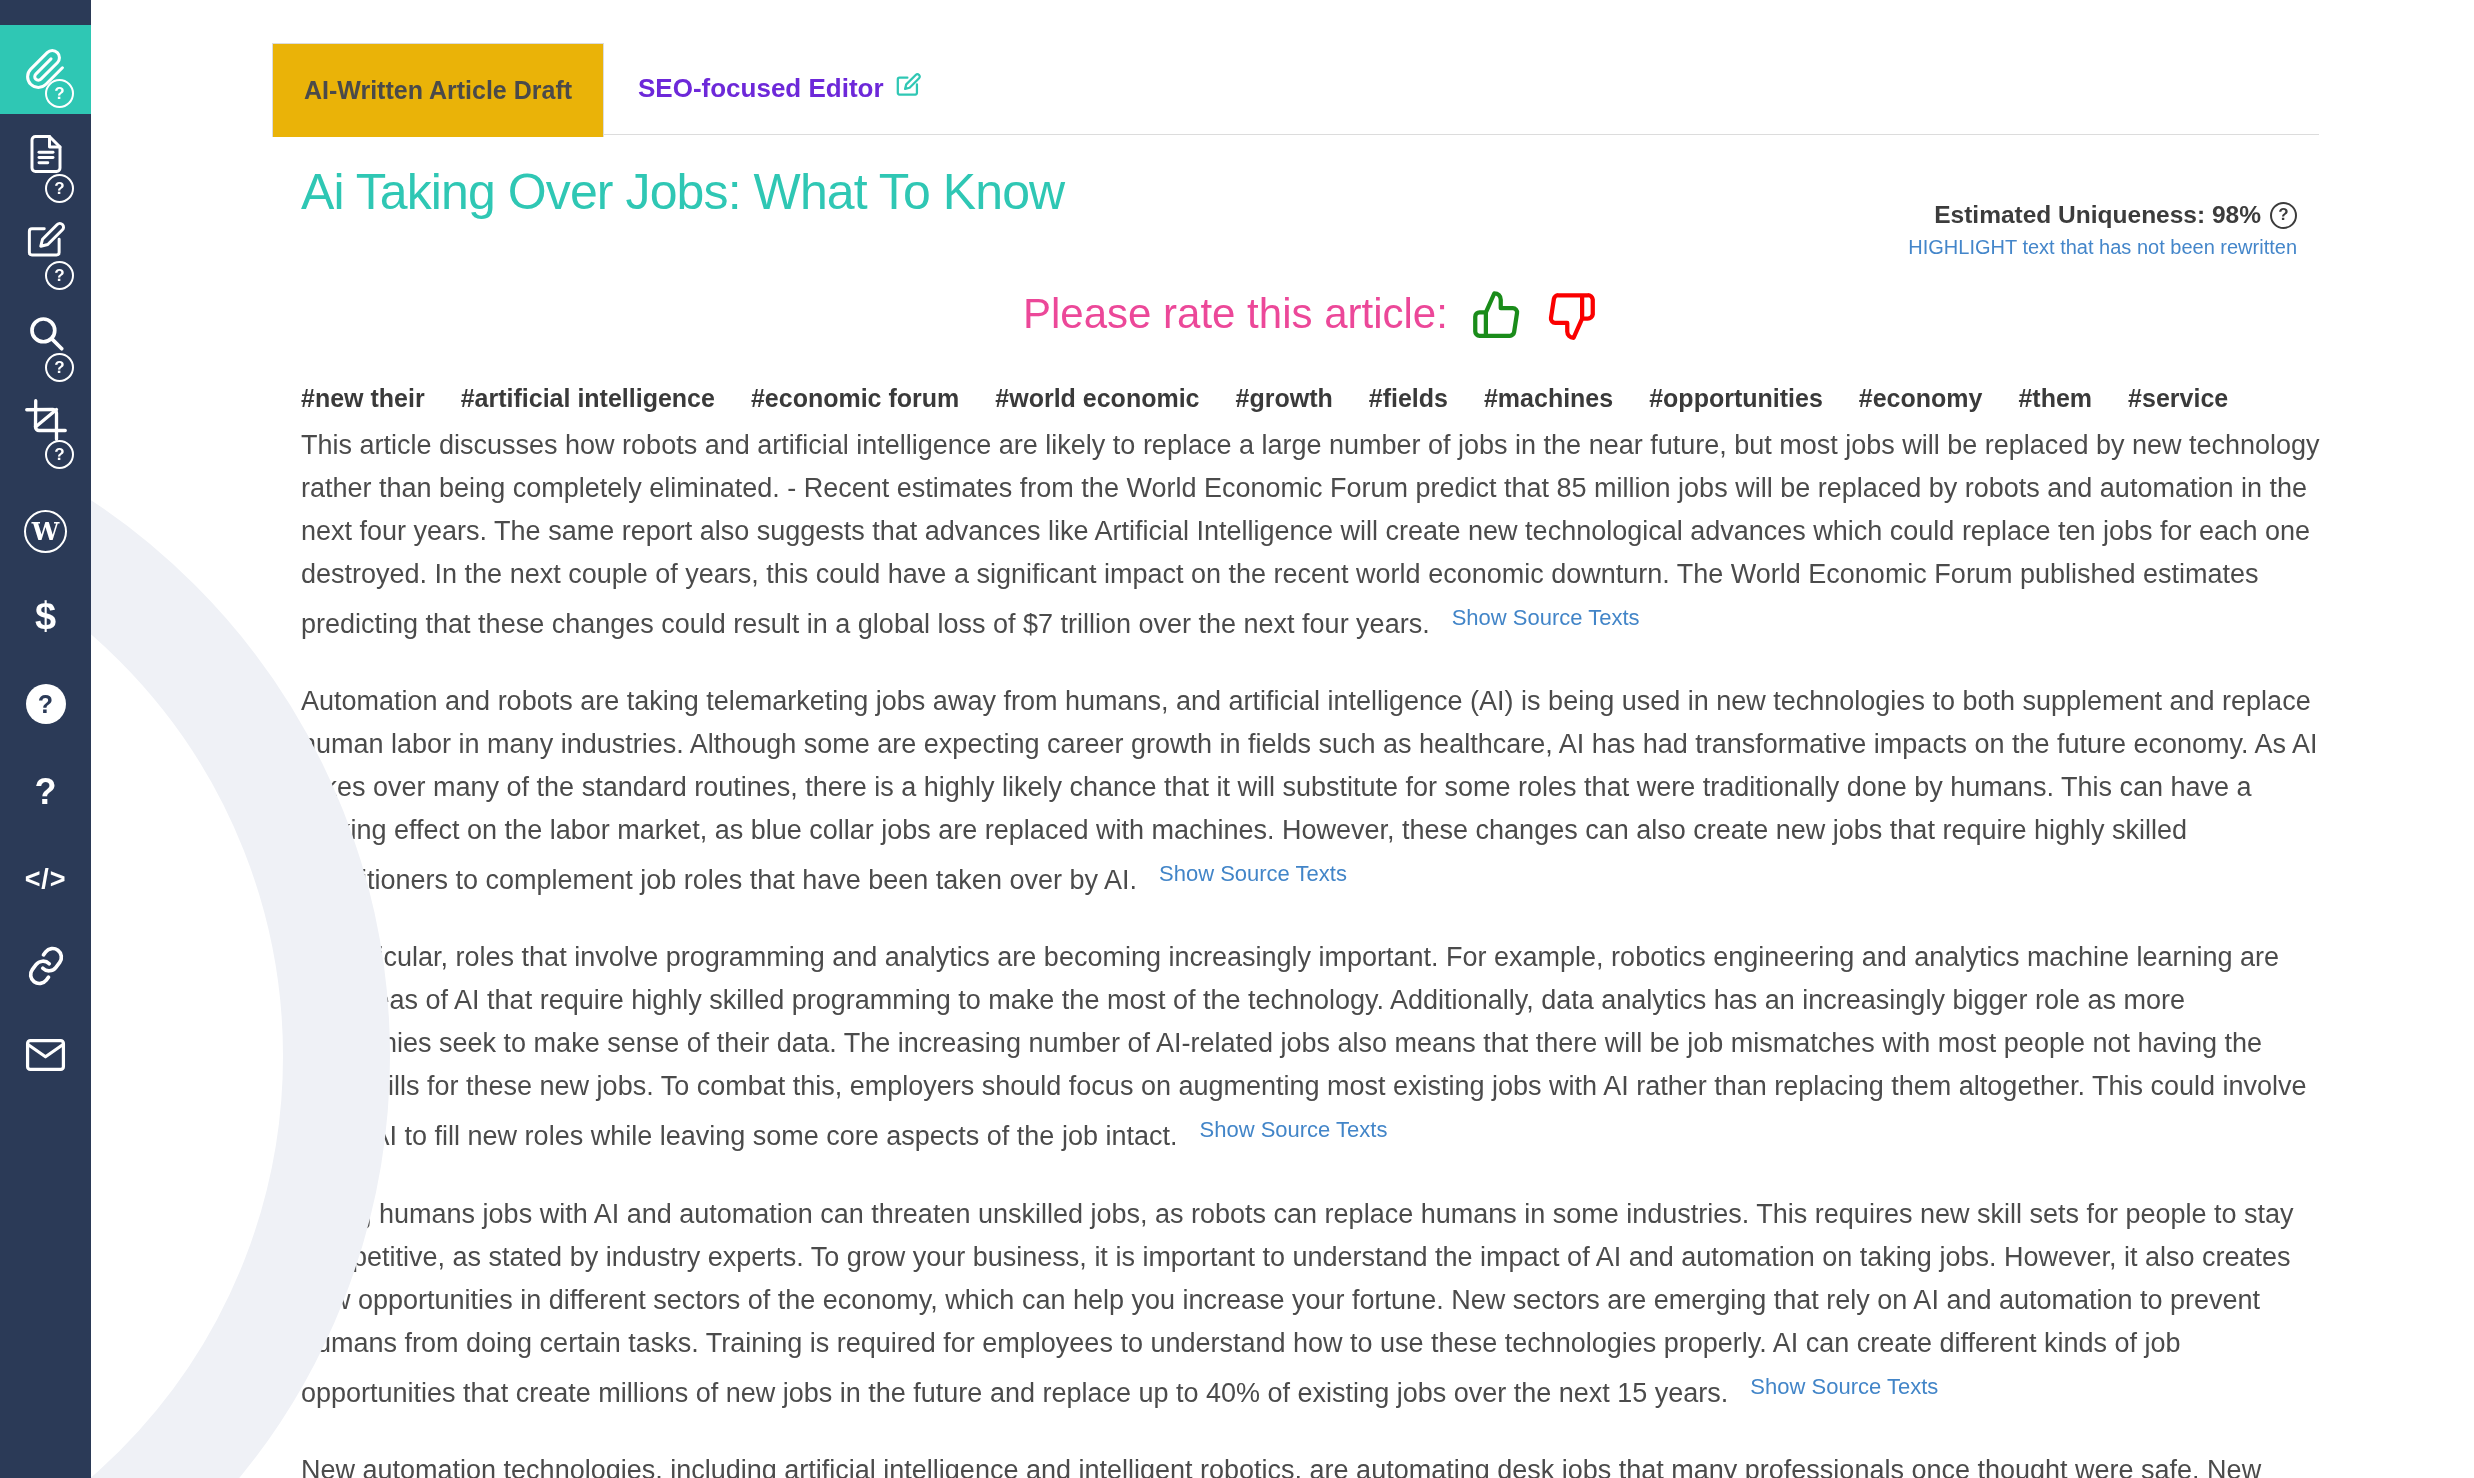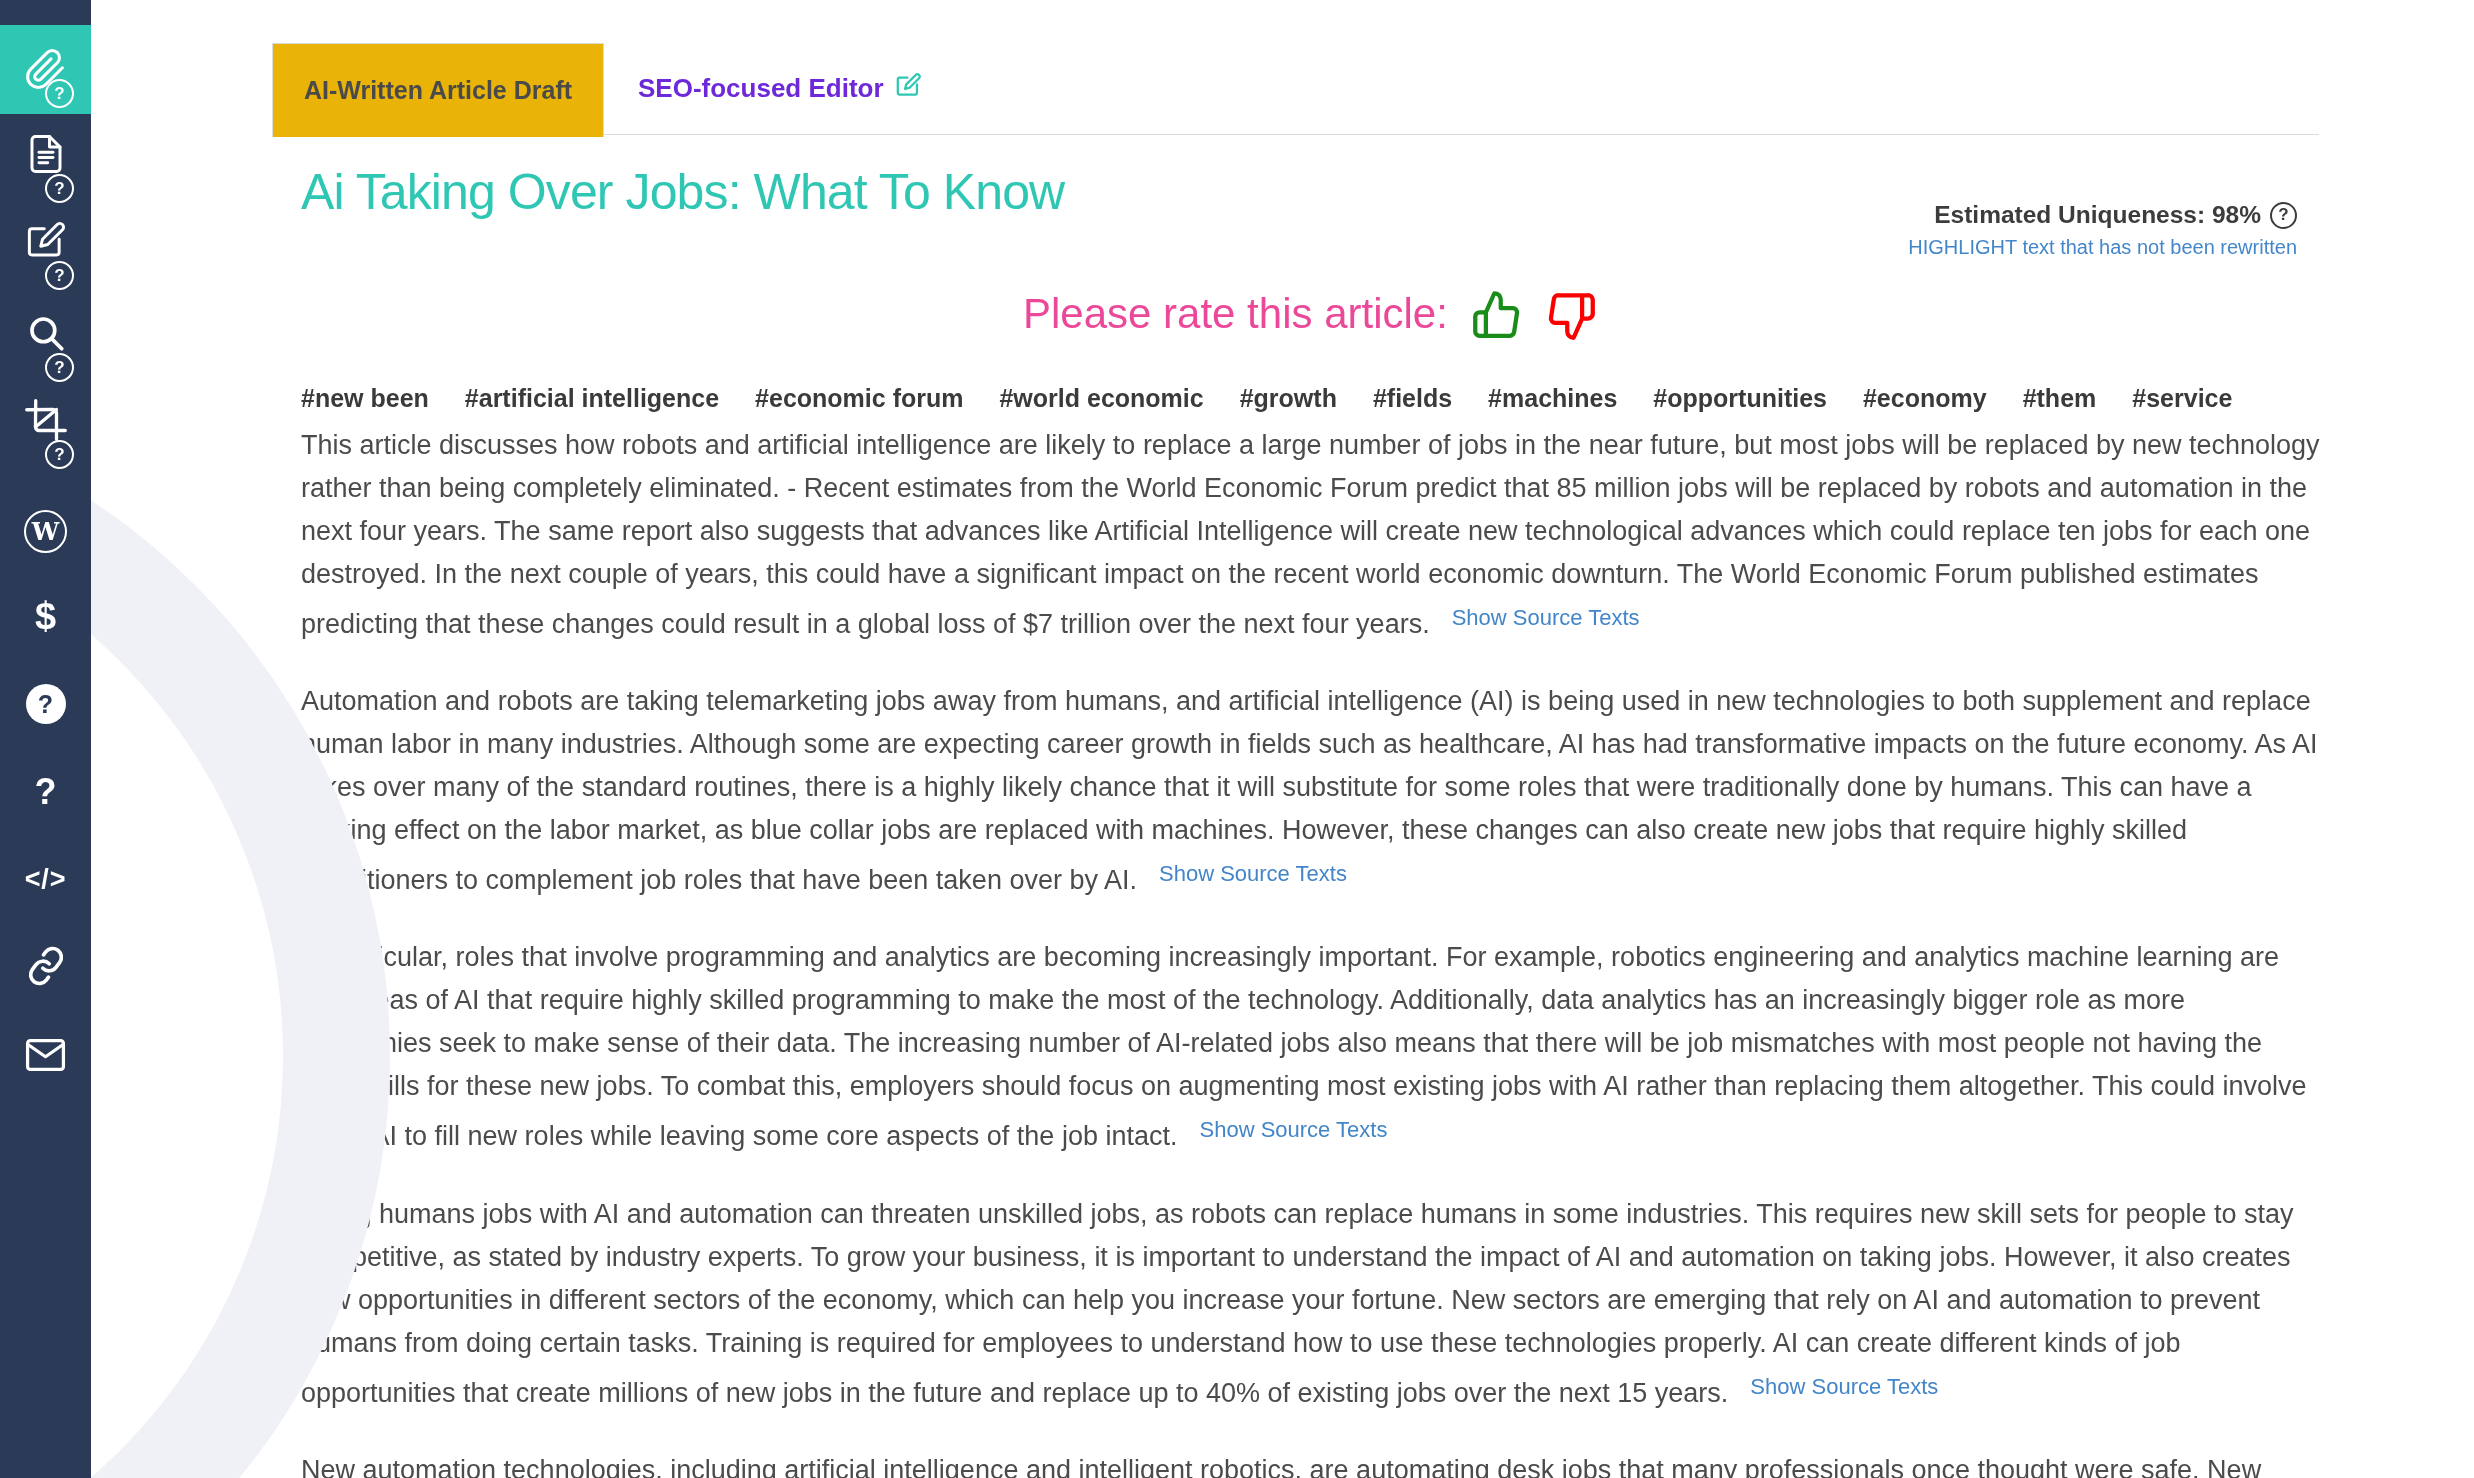--- a/index.html
+++ b/index.html
@@ -202,21 +202,21 @@
         </svg>
     </span>
     <span class="thumb" style="margin-top:5.4px;">
       <svg width="51" height="51" viewBox="0 0 24 24" fill="none" stroke="#fa0000" stroke-width="2" stroke-linecap="round" stroke-linejoin="round">
           <path d="M10 15v4a3 3 0 0 0 3 3l4-9V2H5.72a2 2 0 0 0-2 1.7l-1.38 9a2 2 0 0 0 2 2.3zm7-13h2.67A2.31 2.31 0 0 1 22 4v7a2.31 2.31 0 0 1-2.33 2H17"></path>
         </svg>
     </span>
   </div>
 
   <div class="hashtags">
-    <span>#new been</span>
+    <span>#new their</span>
     <span>#artificial intelligence</span>
     <span>#economic forum</span>
     <span>#world economic</span>
     <span>#growth</span>
     <span>#fields</span>
     <span>#machines</span>
     <span>#opportunities</span>
     <span>#economy</span>
     <span>#them</span>
     <span>#service</span>

